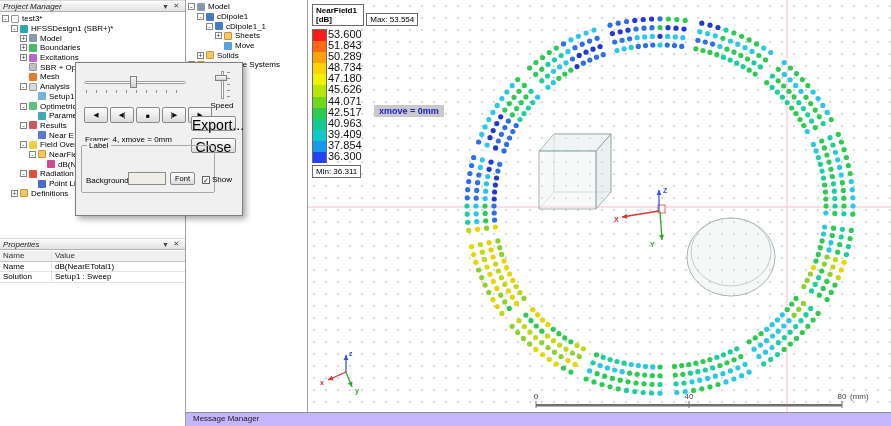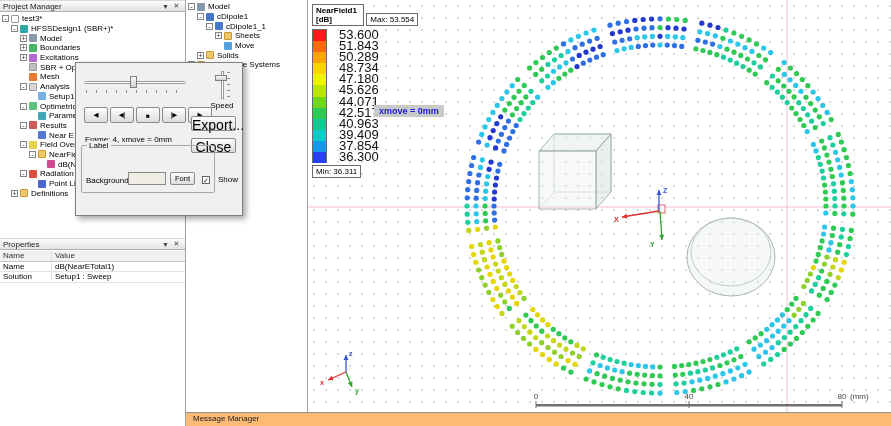--- a/index.html
+++ b/index.html
@@ -3,21 +3,21 @@
 <meta charset="utf-8">
 <style>
   * { margin:0; padding:0; box-sizing:border-box; }
   body { font-family:"Liberation Sans", sans-serif; background:#dcdcdc; }
   .screen { position:relative; width:891px; height:426px; background:#f0f0f0; overflow:hidden; font-size:8px; color:#000; }
 
   
   .left-panel { position:absolute; left:0; top:0; width:186px; height:426px; background:#fff; border-right:1px solid #a0a0a0; }
   .pane-header { position:absolute; left:0; right:0; height:12px; background:linear-gradient(#fcfcfc,#e2e2e2);
     border-top:1px solid #d8d8d8; border-bottom:1px solid #b0b0b0; display:flex; align-items:center; padding:0 3px; font-size:8px; color:#222; }
-  .ph-title { flex:1; overflow:hidden; white-space:nowrap; }
+  .ph-title { flex:1; overflow:hidden; white-space:nowrap;font-style:italic; }
   .hdr-ico { width:11px; text-align:center; font-size:7px; color:#444; cursor:pointer; }
   .pm-header { top:0; }
   #pm-tree { position:absolute; top:12px; left:0; right:0; height:226px; background:#fff; padding-top:2px; overflow:hidden; }
   .props-header { top:238px; }
   #props-table { position:absolute; top:251px; left:0; right:0; bottom:0; background:#fff; }
 
   
   .trow { display:flex; align-items:center; height:9.7px; white-space:nowrap; overflow:hidden; font-size:8px; cursor:default; }
   .exp { flex:none; width:7px; height:7px; border:1px solid #848484; background:#fff; color:#333; font-size:7px; line-height:5px; text-align:center; margin-right:2px; }
   .exp.hidden { visibility:hidden; }
@@ -60,28 +60,28 @@
   .viewport { position:absolute; left:308px; top:0; width:583px; height:412px; background:#fff;
     background-image:radial-gradient(circle,#d9d9d9 0.8px,transparent 0.9px); background-size:12px 12px; }
   #scene { position:absolute; left:0; top:0; }
 
   .legend { position:absolute; left:4px; top:4px; font-size:8px; z-index:3; }
   .lg-box { background:#fff; border:1px solid #6a6a6a; padding:1px 3px; margin-bottom:3px; display:inline-block; }
   .lg-title { font-weight:bold; min-width:52px; }
   .lg-bar-row { display:flex; }
   .cbar { width:15px; border:1px solid #6a6a6a; background:#fff; height:134px; }
   .ccell { width:13px; height:11.1px; }
-  .cbar-labels { margin-left:12px; font-size:13px; color:#111; }
+  .cbar-labels { margin-left:1px; font-size:11px; color:#111; }
   .clabel { height:11.1px; line-height:11.1px; }
   .lg-min { margin-top:2px;text-align:right; }
 
   .annotation { position:absolute; left:66px; top:105px; background:#c9c9c9; color:#1b1bd0; font-weight:bold; font-size:9px; padding:1px 5px; z-index:3;text-align:right; }
 
   
-  .bottom-strip { position:absolute; left:186px; top:412px; width:705px; height:14px; background:#fdba74; border-top:1px solid #909090; padding:1px 7px; font-size:8px; color:#222; }
+  .bottom-strip { position:absolute; left:186px; top:412px; width:705px; height:14px; background:#c4b5fd; border-top:1px solid #909090; padding:1px 7px; font-size:8px; color:#222; }
 
   
   .dialog { position:absolute; left:75px; top:62px; width:168px; height:154px; background:#f0f0f0; border:1px solid #808080; box-shadow:3px 3px 6px rgba(0,0,0,0.35); z-index:20; font-size:8px; }
   .dlg-title { height:13px; display:flex; align-items:center; padding:0 4px; background:linear-gradient(#ffffff,#eeeeee); border-bottom:1px solid #d8d8d8; }
   .dlg-title-text { flex:1; overflow:hidden; white-space:nowrap; }
   .dlg-ico { width:12px; text-align:center; font-size:8px; color:#333; cursor:pointer; }
   .dlg-body { position:relative; height:139px; }
   .hslider { position:absolute; left:8px; top:12px; width:102px; height:18px; }
   .htrack { position:absolute; left:0; top:6px; width:100%; height:3px; background:#fff; border:1px solid #9a9a9a; border-radius:2px; }
   .hthumb { position:absolute; left:46px; top:1px; width:7px; height:12px; background:linear-gradient(#f8f8f8,#d0d0d0); border:1px solid #808080; }
@@ -95,21 +95,21 @@
   .pbtn { width:24px; height:16px; font-size:6.5px; display:flex; align-items:center; justify-content:center; background:linear-gradient(#fdfdfd,#dcdcdc); border:1px solid #8a8a8a; border-radius:2px; padding:0; font-family:inherit; cursor:pointer; }
   .frame-text { position:absolute; left:9px; top:72px; }
   .dbtn { position:absolute; font-size:14px; font-family:inherit; background:linear-gradient(#fdfdfd,#dcdcdc); border:1px solid #8a8a8a; border-radius:2px; cursor:pointer; }
   .export { left:115px; top:53px; width:45px; height:15px; }
   .closeb { left:115px; top:75px; width:45px; height:15px; }
   .label-group { position:absolute; left:5px; top:82px; width:134px; height:48px; border:1px solid #a8a8a8; border-radius:2px; }
   .group-title { position:absolute; left:5px; top:-5px; background:#f0f0f0; padding:0 2px; }
   .bg-label { position:absolute; left:4px; top:30px; }
   .swatch { position:absolute; left:46px; top:26px; width:38px; height:13px; background:#efede6; border:1px solid #8a8a8a; cursor:pointer; }
   .fontb { position:absolute; left:88px; top:26px; width:25px; height:13px; font-size:7.5px; background:linear-gradient(#fdfdfd,#dcdcdc); border:1px solid #8a8a8a; border-radius:2px; font-family:inherit; cursor:pointer; }
-  .show-check { position:absolute; left:126px; top:112px; display:flex; align-items:center; gap:8px; cursor:pointer; }
+  .show-check { position:absolute; left:126px; top:112px; display:flex; align-items:center; gap:2px; cursor:pointer; }
   .cbox { width:8px; height:8px; border:1px solid #666; background:#fff; font-size:7px; line-height:7px; text-align:center; color:#222; }
 </style>
 </head>
 <body>
 
 <div class="screen">
 
   <div class="left-panel">
     <div class="pane-header pm-header">
       <span class="ph-title">Project Manager</span>

